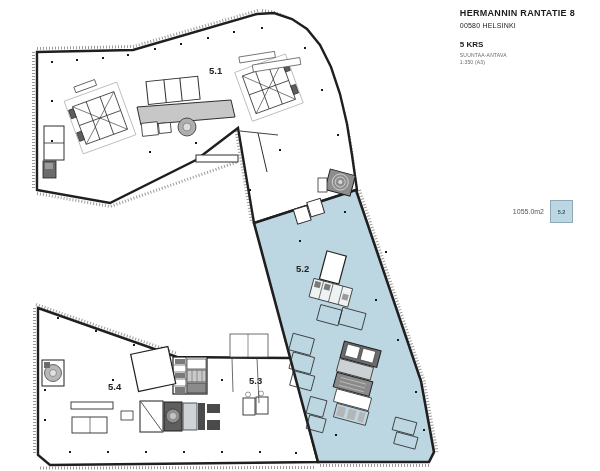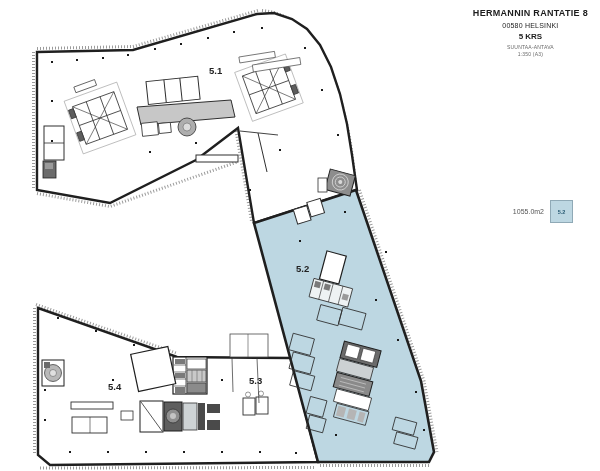--- a/index.html
+++ b/index.html
@@ -2,25 +2,25 @@
 <html><head>
 <meta charset="utf-8">
 <style>
   html,body{margin:0;padding:0;}
   body{
     width:600px;height:471px;position:relative;background:#ffffff;overflow:hidden;
     font-family:"Liberation Sans", sans-serif;
   }
   #plan-svg{position:absolute;left:0;top:0;}
   .title-block{
-    position:absolute;top:9px;right:12px;text-align:center;color:#1c1c1c;line-height:1;
+    position:absolute;top:9px;right:25px;text-align:left;color:#1c1c1c;line-height:1;
   }
   .title-block .t1{font-size:9px;font-weight:bold;letter-spacing:.3px;}
   .title-block .t2{font-size:7px;margin-top:4px;letter-spacing:.2px;}
-  .title-block .t3{font-size:8px;font-weight:bold;margin-top:4px;}
+  .title-block .t3{font-size:8px;font-weight:bold;margin-top:12px;}
   .title-block .t4{font-size:5px;color:#6a6a6a;margin-top:4px;letter-spacing:.2px;}
   .title-block .t5{font-size:5px;color:#6a6a6a;margin-top:2px;letter-spacing:.2px;}
   .legend{
     position:absolute;top:200px;right:27px;display:flex;align-items:center;gap:6px;
   }
   .legend .area{font-size:7px;color:#555;}
   .legend .swatch{
     width:21px;height:21px;border:1px solid #8fa9b6;display:flex;align-items:center;justify-content:center;
   }
   .legend .swatch span{font-size:5.5px;font-weight:bold;color:#2a5b74;}

